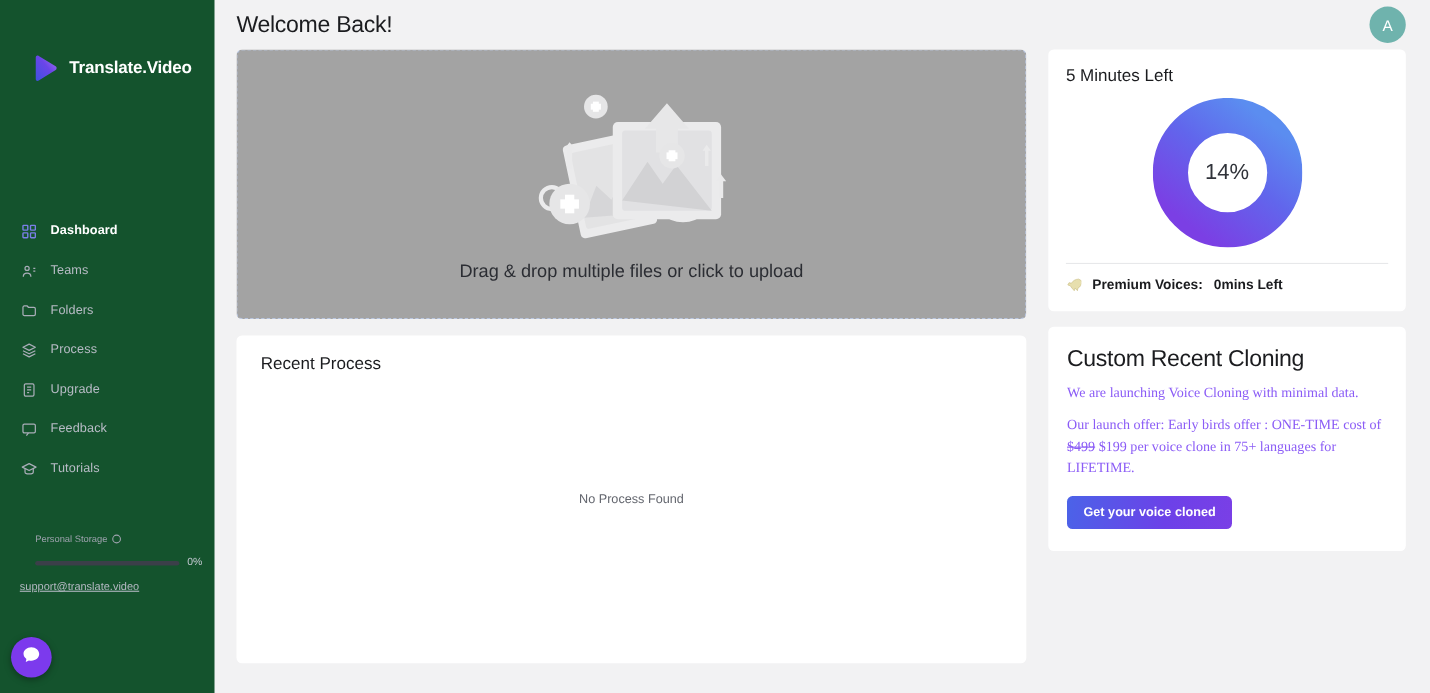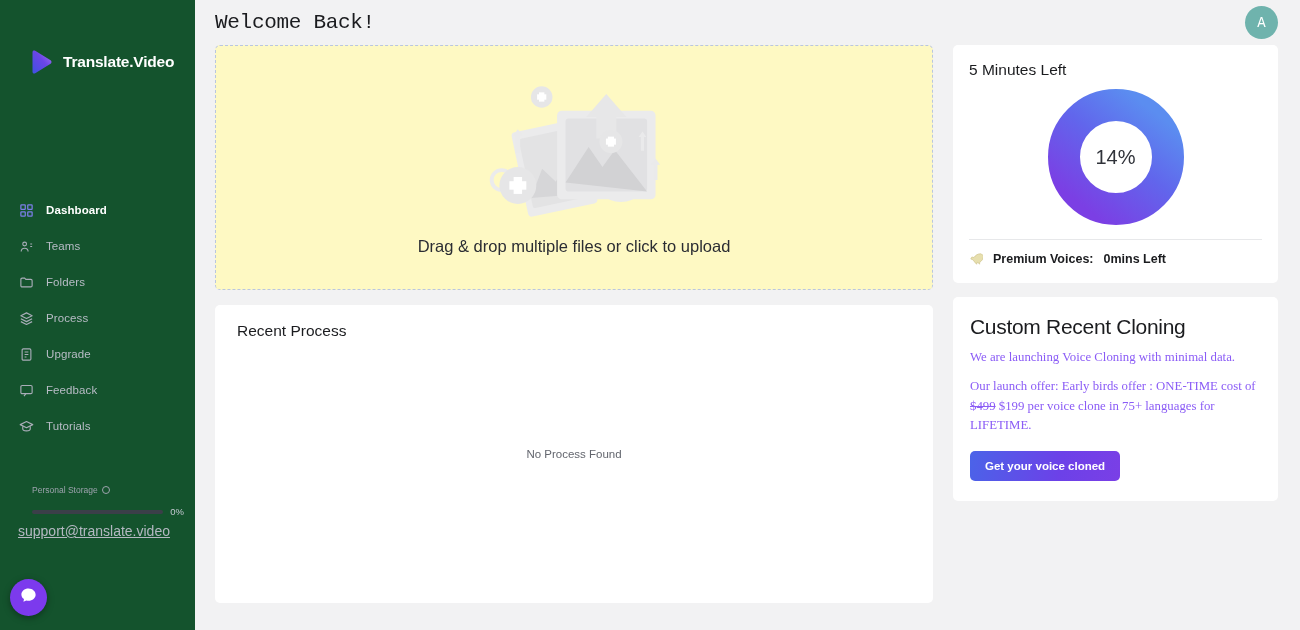--- a/index.html
+++ b/index.html
@@ -51,53 +51,53 @@
     border:1px solid #9ea3ae; display:inline-block;
     font-size:6px; line-height:6px; text-align:center; color:#9ea3ae;
   }
   .storage-bar-row { display:flex; align-items:center; gap:7px; margin-top: 11px;}
   .storage-bar {
     flex: 1; height: 4px; border-radius: 2px; background: #3b3f49;
   }
   .storage-pct { font-size: 9.5px; color: #c5c9d2; }
   .support-mail {
     position:absolute; left:18px; bottom:91px;
-    font-size:14px; color:#b4b8c2; text-decoration: underline;
+    font-size:10px; color:#b4b8c2; text-decoration: underline;
   }
   .chat-bubble {
     position: absolute; left: 10px; bottom: 14px;
     width: 37px; height: 37px; border-radius: 50%;
     background: #7c3aed;
     display: flex; align-items:center; justify-content:center;
     cursor: pointer;
     box-shadow: 0 2px 7px rgba(0,0,0,.35);
   }
 
   
   .main {
     flex: 1; height: 630px; position: relative;
     padding: 0 22px 0 20px;
     overflow: hidden;
   }
   .topbar {
-    height: 45px; display:flex; align-items:center; justify-content: space-between; font-family: Liberation Mono, monospace;
+    height: 45px; display:flex; align-items:center; justify-content: space-between;
   }
   .welcome { font-size: 21px; color: #1b1c1f; font-weight: normal; letter-spacing: -0.3px;}
   .avatar {
     width: 33px; height: 33px; border-radius: 50%;
     background: #6fb3ad; color:#fff;
     display:flex;align-items:center;justify-content:center;
     font-size: 14px; cursor:pointer;
   }
   .content { display: flex; gap: 20px; }
   .col-left { width: 718px; flex: 0 0 718px; }
   .col-right { width: 325px; flex: 0 0 325px; }
 
   .dropzone {
-    height: 245px; background: #fef9c3;
+    height: 245px; background: #a3a3a3;
     border: 1.6px dashed #b9c6e0; border-radius: 5px;
     display:flex; flex-direction:column; align-items:center; justify-content:center;
     cursor:pointer;
   }
   .dz-illus { width: 200px; height: 148px; margin-top: -6px; }
   .dz-text { font-size: 16.5px; color: #2b2d33; margin-top: 12px; }
 
   .recent-card {
     margin-top: 15px; height: 298px; background:#ffffff;
     border-radius: 5px; position: relative;

